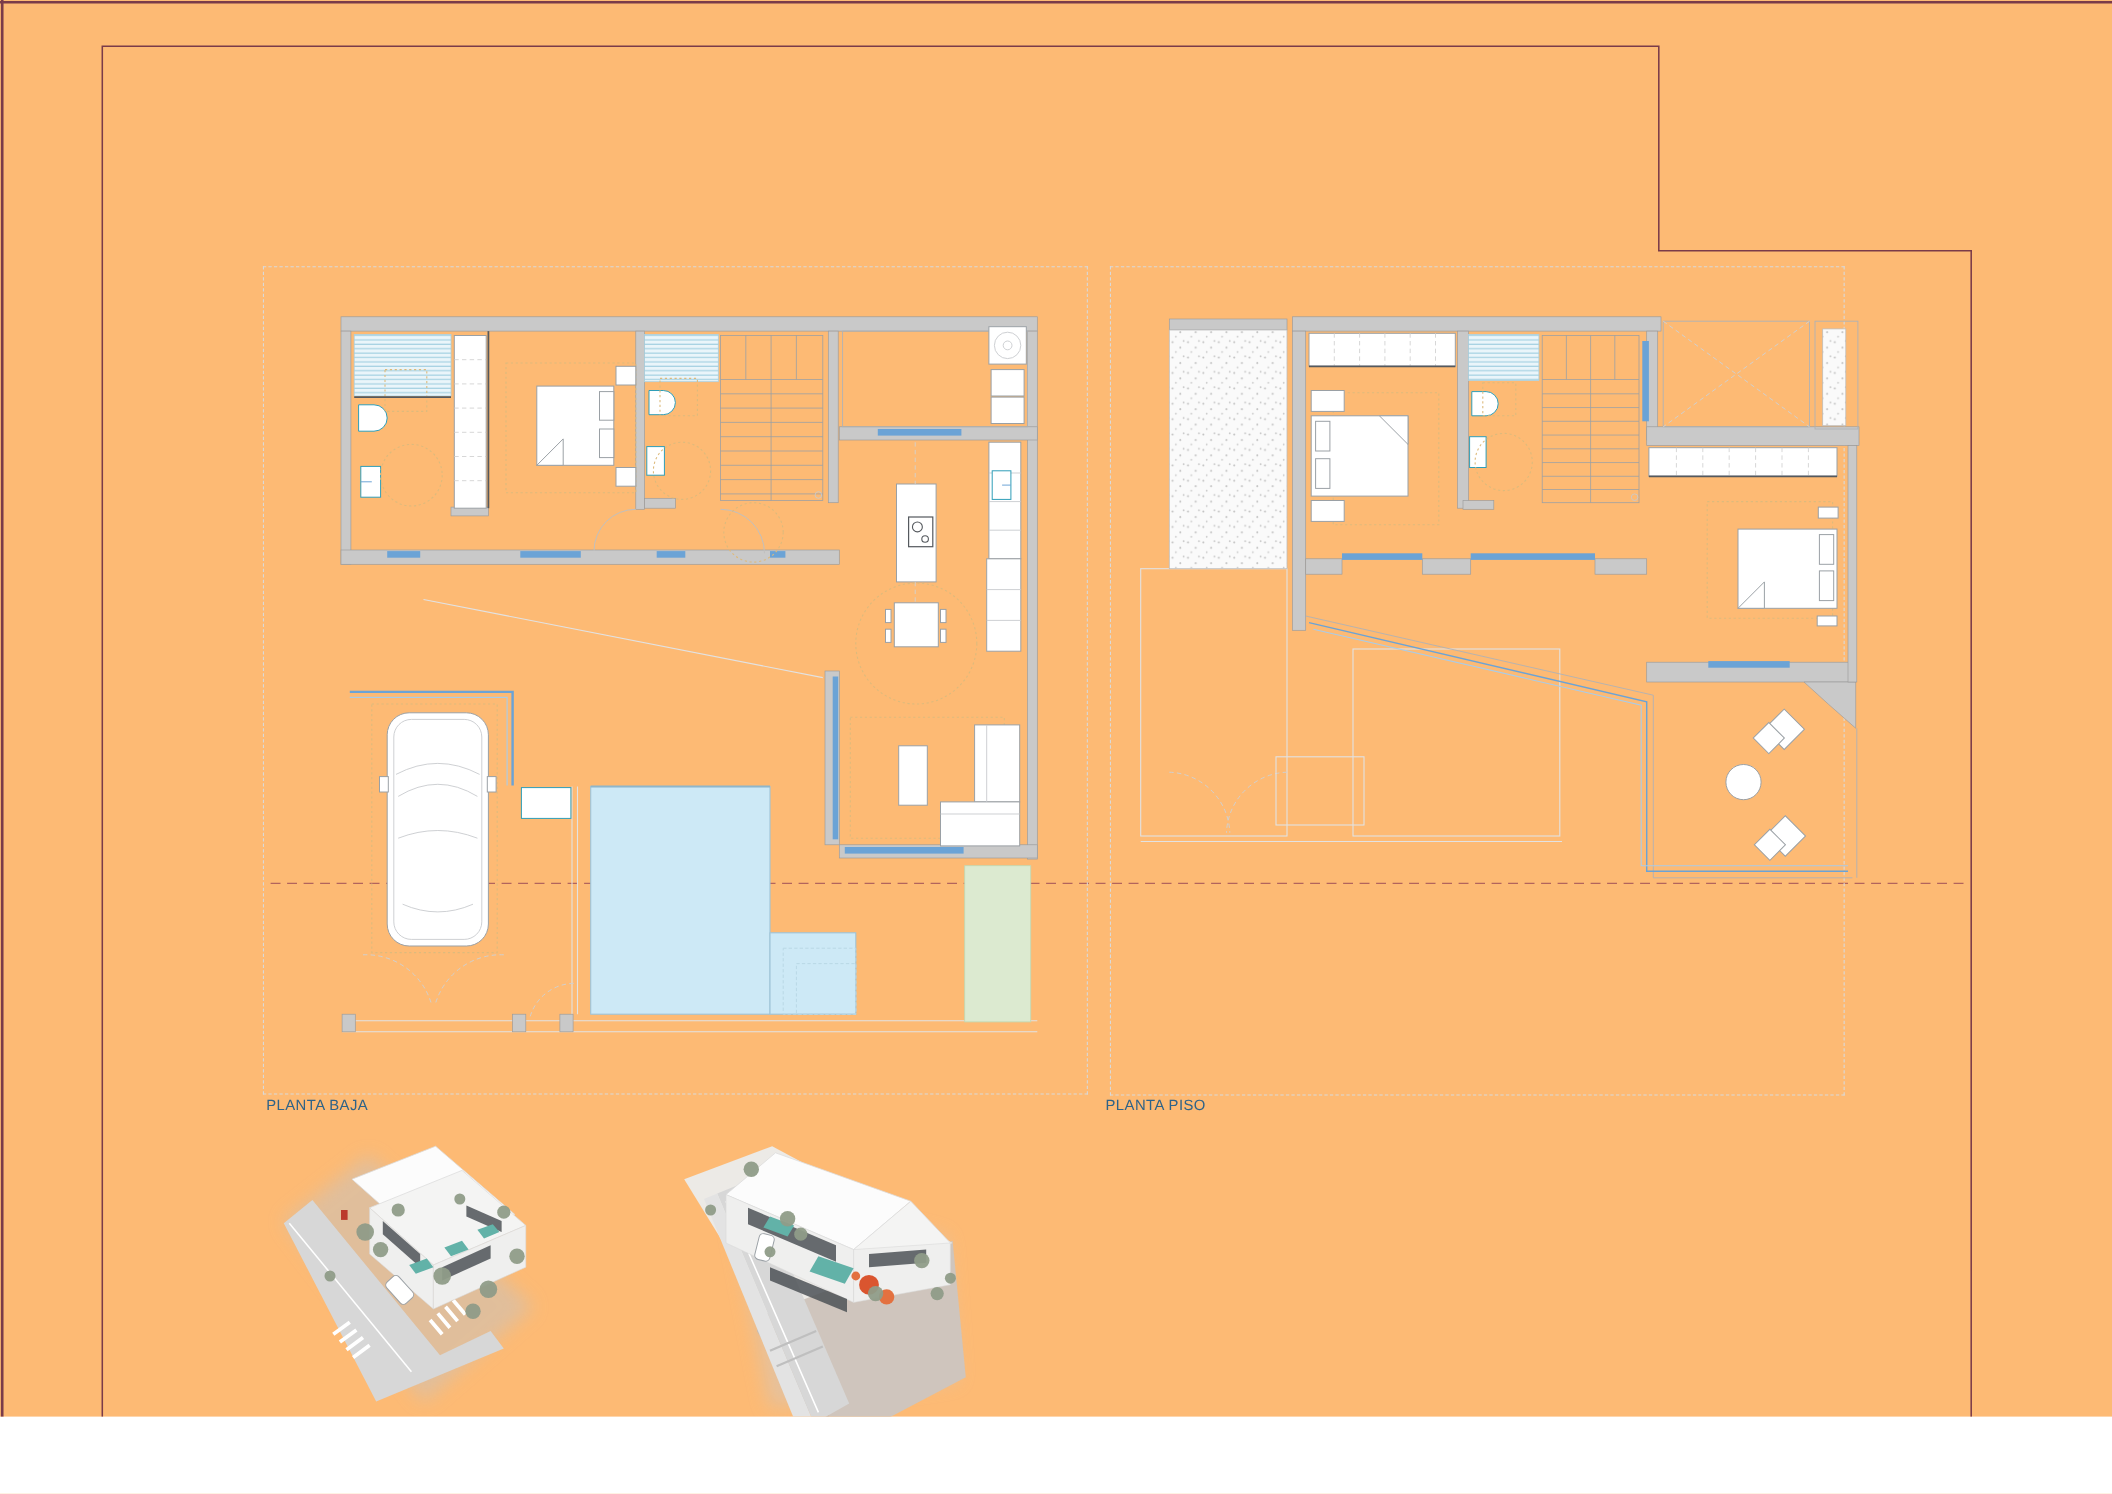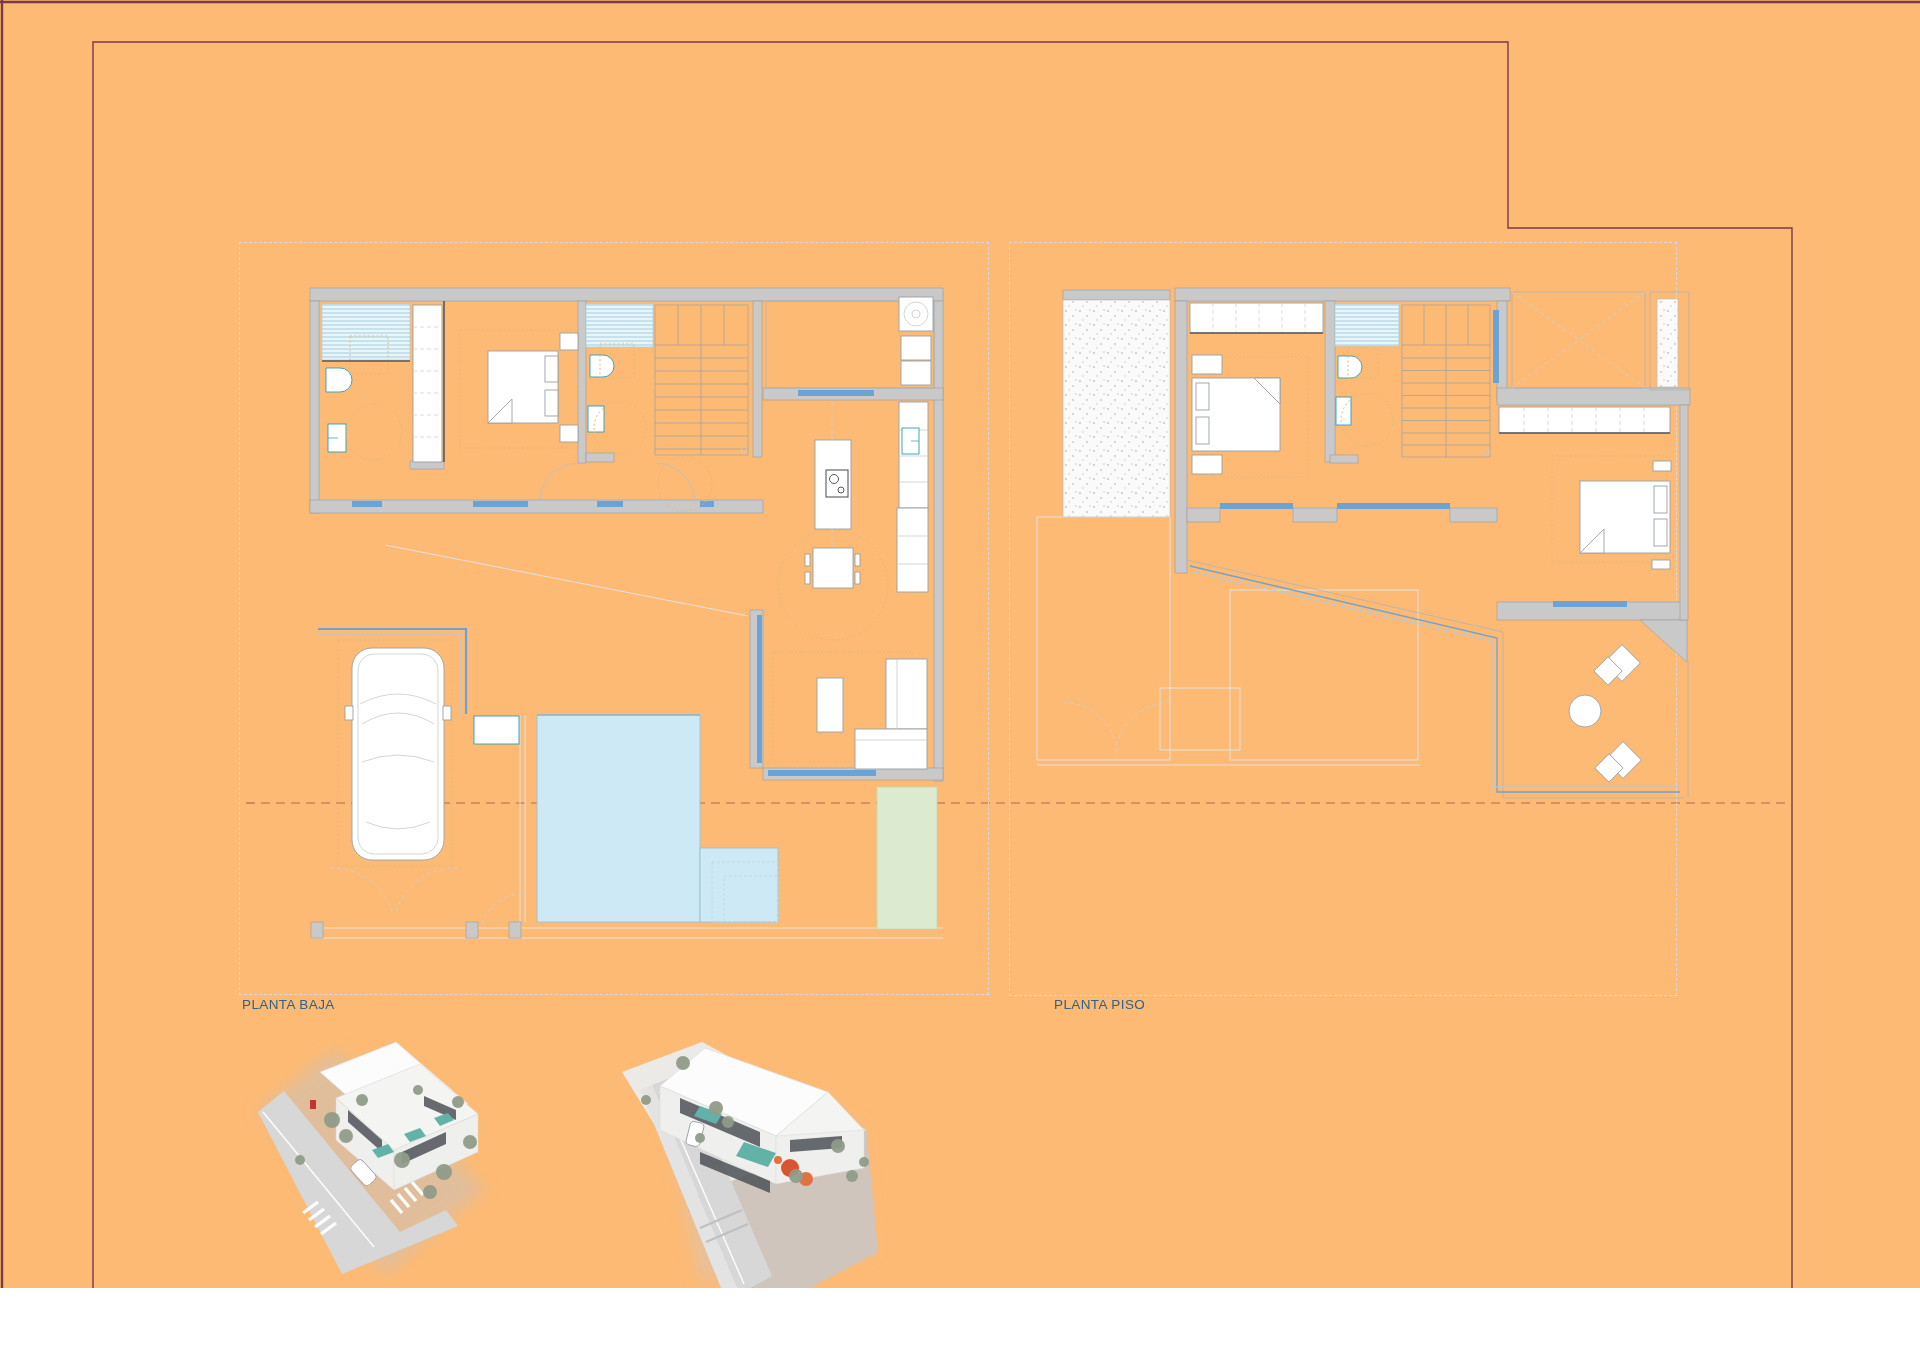--- a/index.html
+++ b/index.html
@@ -335,21 +335,21 @@
       </g>
       <g>
         <rect class="furn" x="1610" y="747" width="26" height="26" transform="rotate(45 1623 760)"></rect>
         <rect class="furn" x="1599" y="758" width="20" height="20" transform="rotate(45 1609 768)"></rect>
       </g>
       <circle class="furn" cx="1585" cy="711" r="16"></circle>
     </g>
   </svg>
 
   <div class="plan-label abs" style="left:242px;top:997px">PLANTA BAJA</div>
-  <div class="plan-label abs" style="left:1054px;top:997px">PLANTA PISO</div>
+  <div class="plan-label abs" style="left:1005px;top:997px">PLANTA PISO</div>
 
   <svg class="abs render" style="left:195px;top:1030px" width="320" height="270" viewBox="195 1030 320 270">
     <defs>
       <filter id="soft1" x="-40%" y="-40%" width="180%" height="180%">
           <feGaussianBlur stdDeviation="8"></feGaussianBlur>
         </filter>
     </defs>
     <polygon points="258,1110 335,1050 485,1188 385,1275" fill="#c9c2bc" opacity=".55" filter="url(#soft1)"></polygon>
     <polygon class="road" points="258,1112 284,1091 400,1232 446,1210 458,1226 342,1274"></polygon>
     <path class="curb" d="M263,1112 L374,1247"></path>

